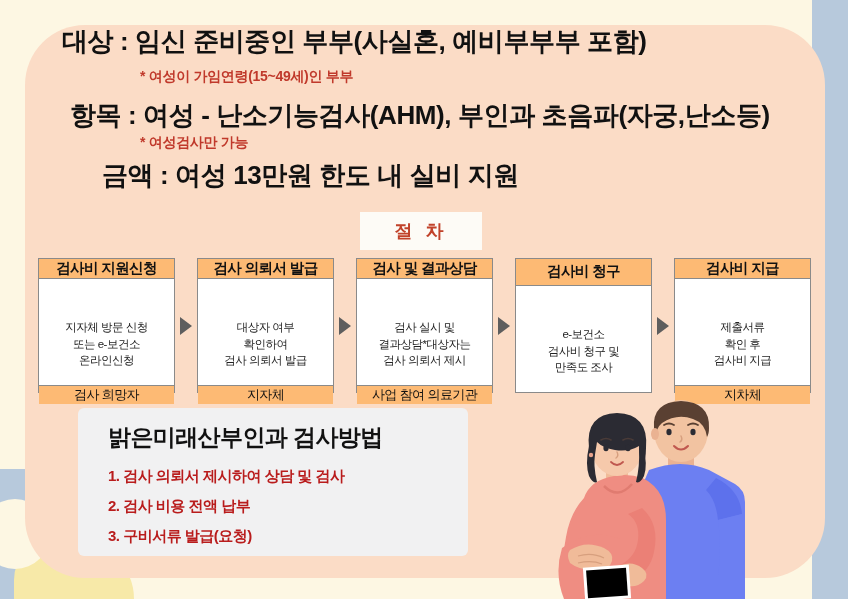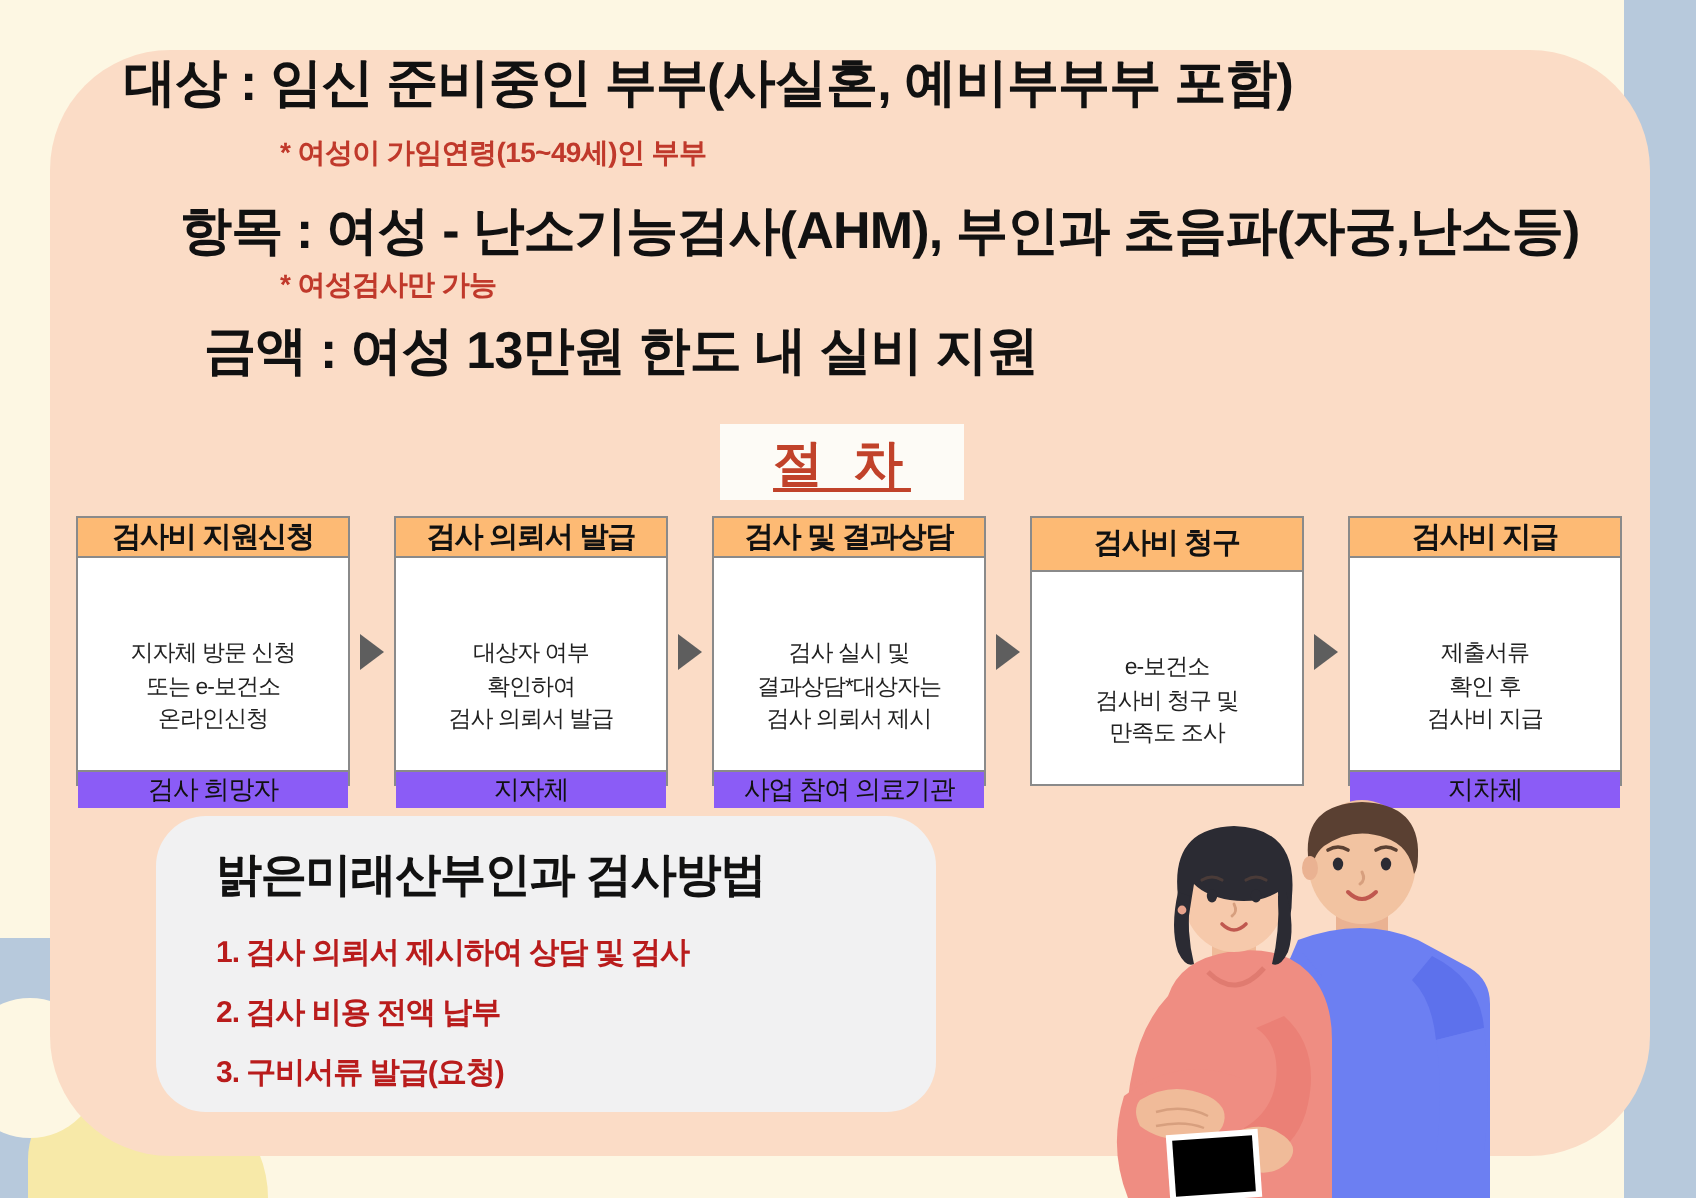--- a/index.html
+++ b/index.html
@@ -38,38 +38,38 @@
 
   
   .head{
     position:absolute;left:0;top:12px;width:800px;
   }
   .head-line{
     font-size:26px;font-weight:bold;color:#111;
     letter-spacing:-0.4px;white-space:nowrap;
   }
   .hl-1{position:absolute;left:62px;top:12px;}
-  .hl-2{position:absolute;left:70px;top:86px;margin-left:20px;}
+  .hl-2{position:absolute;left:70px;top:86px;}
   .hl-3{position:absolute;left:70px;top:146px;margin-left:32px;}
   .note{
     position:absolute;font-size:14px;font-weight:bold;color:#c0392b;
     letter-spacing:-0.3px;white-space:nowrap;
   }
   .nt-1{left:140px;top:56px;}
   .nt-2{left:140px;top:122px;}
 
   
   .proc-title{
     position:absolute;left:360px;top:212px;width:122px;height:38px;
     background:#fdfbf6;
     display:flex;align-items:center;justify-content:center;
   }
   .proc-title span{
-    font-size:25px;font-weight:bold;color:#c1422a;
-    text-decoration:underline;text-underline-offset:4px;
+    font-size:18px;font-weight:bold;color:#c1422a;
+    text-underline-offset:4px;
     letter-spacing:4px;
   }
 
   
   .flow{
     position:absolute;left:38px;top:258px;width:775px;height:135px;
     display:flex;align-items:stretch;
   }
   .step{
     width:137px;
@@ -86,41 +86,41 @@
     font-size:14.5px;font-weight:bold;color:#111;letter-spacing:-0.6px;
     white-space:nowrap;
   }
   .step-body{
     flex:1;
     display:flex;flex-direction:column;align-items:center;justify-content:center;
     font-size:11.5px;color:#222;line-height:1.45;text-align:center;
     letter-spacing:-0.5px;padding:16px 3px;box-sizing:border-box;margin-top:24px;
   }
   .step-foot{
-    background:#8b5cf6;
+    background:#fdba74;
     border-top:1px solid #8a8a8a;
     height:27px;
     display:flex;align-items:center;justify-content:center;
     font-size:13px;color:#111;letter-spacing:-0.6px;white-space:nowrap;text-align:right;
   }
   .arrow{
     width:22px;display:flex;align-items:center;justify-content:center;
   }
   .arrow i{
     display:block;width:0;height:0;
     border-top:9px solid transparent;
     border-bottom:9px solid transparent;
     border-left:12px solid #5e5e5e;
   }
 
   
   .info-card{
     position:absolute;left:78px;top:408px;width:390px;height:148px;
     background:#f1f1f2;
-    border-radius:25px;
+    border-radius:6px;
     box-sizing:border-box;
     padding:14px 0 0 30px;
   }
   .info-title{
     font-size:23px;font-weight:bold;color:#111;letter-spacing:-0.6px;
     margin-bottom:14px;white-space:nowrap;
   }
   .info-item{
     font-size:15px;font-weight:bold;color:#b91c1c;letter-spacing:-0.5px;
     margin-bottom:11px;white-space:nowrap;

